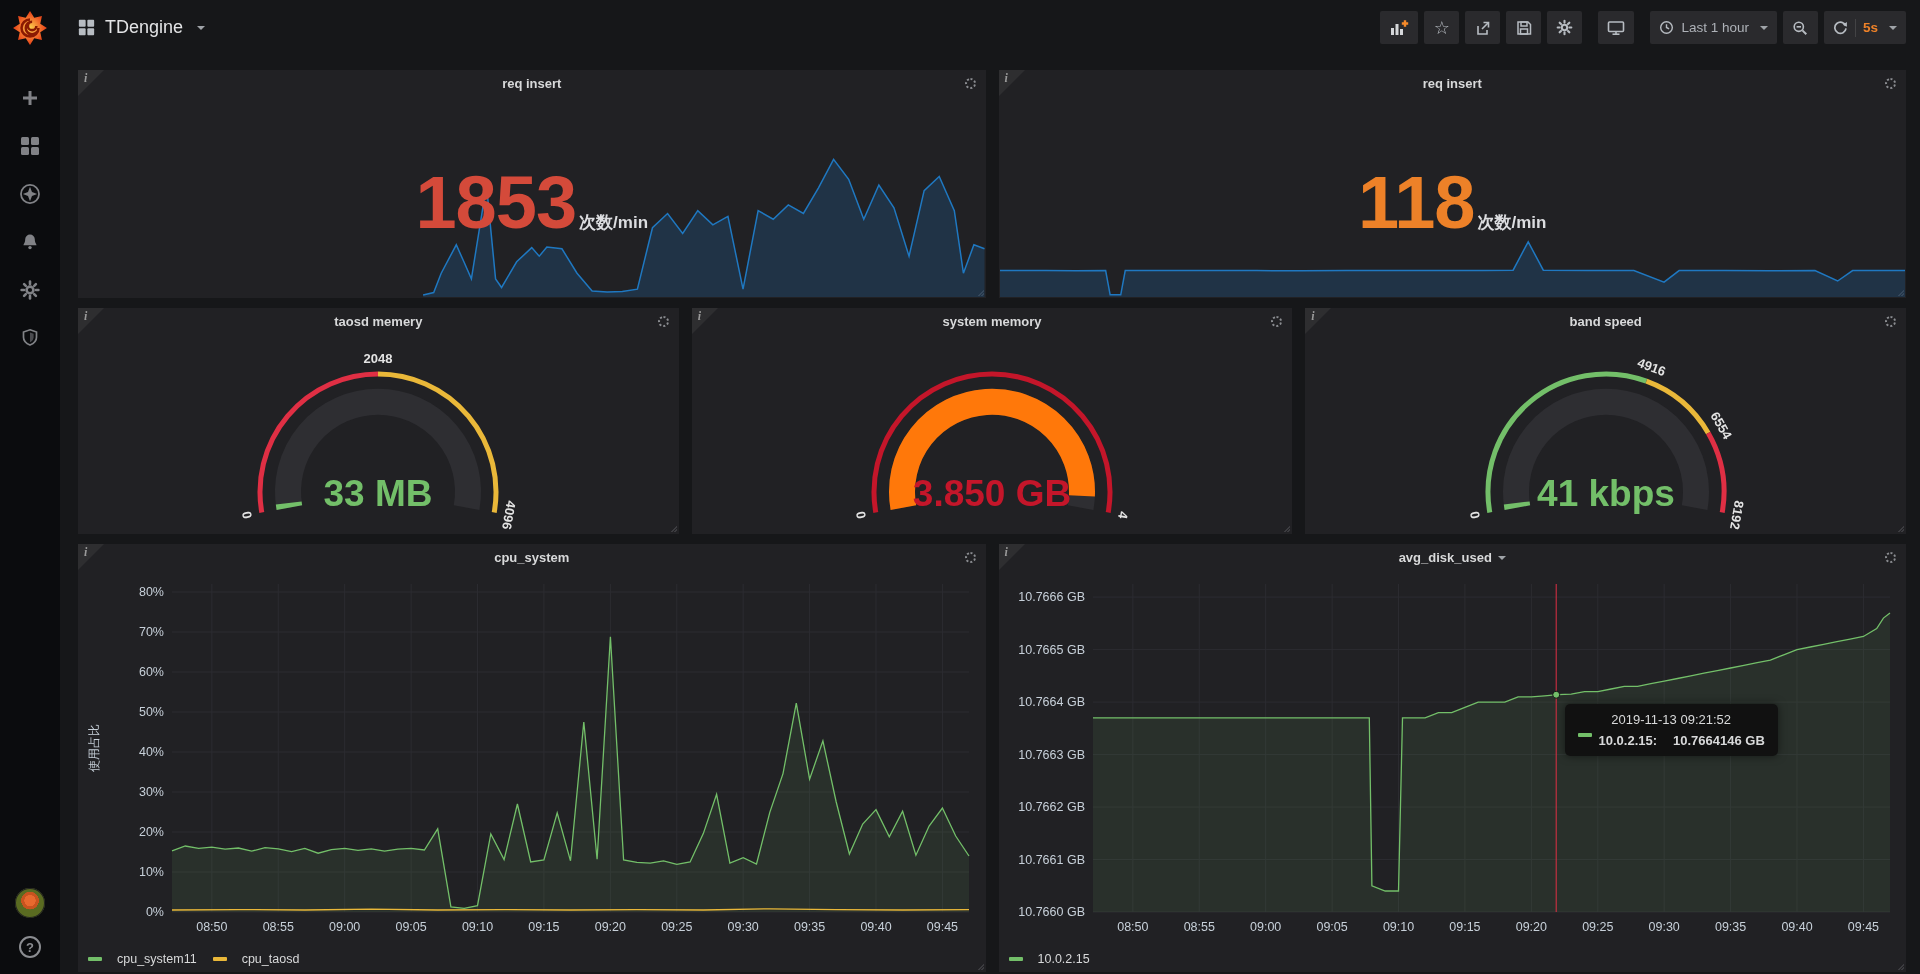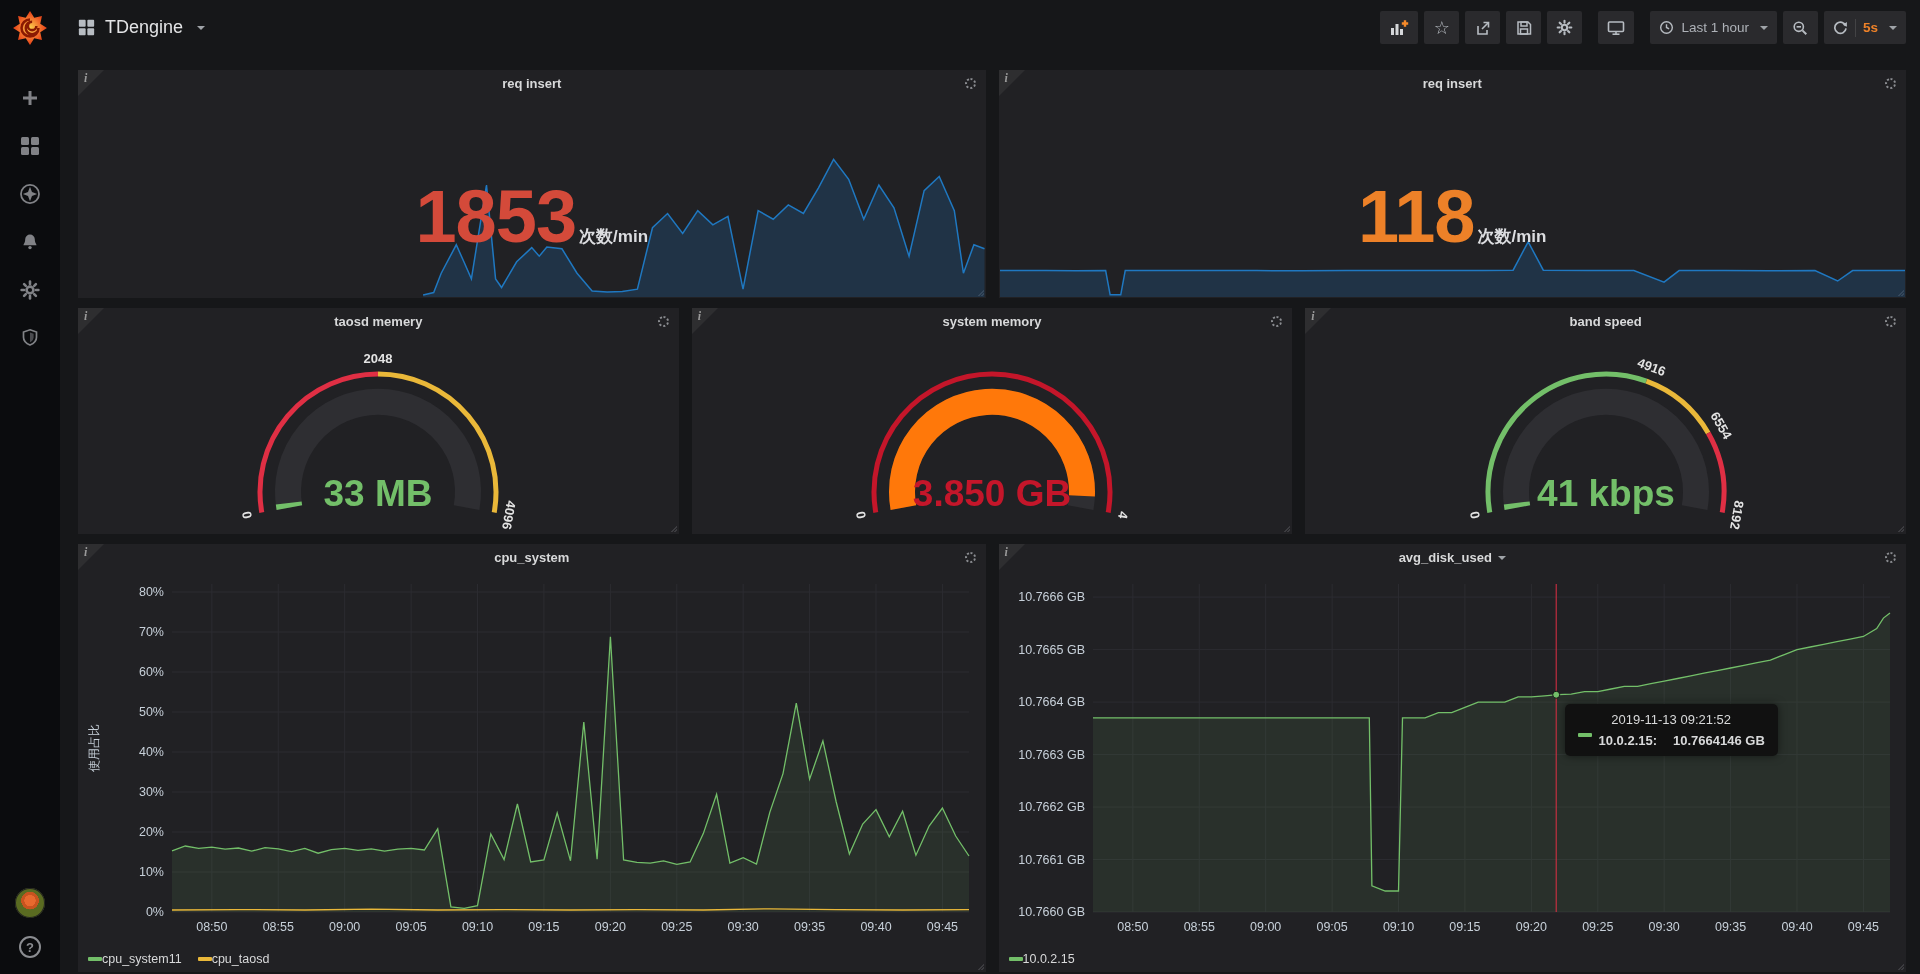--- a/index.html
+++ b/index.html
@@ -45,34 +45,34 @@
   .info-corner{position:absolute;top:0;left:0;width:0;height:0;border-top:26px solid rgba(255,255,255,.06);
     border-right:26px solid transparent;z-index:2;}
   .info-i{position:absolute;top:1px;left:6px;font-size:12px;font-style:italic;font-weight:700;
     font-family:"Liberation Serif","DejaVu Serif",serif;color:#9a9a9a;z-index:3;cursor:pointer;}
   .spinner{position:absolute;top:8px;right:10px;width:11px;height:11px;border:2px dotted #8b8d91;
     border-radius:50%;z-index:3;}
   .resize-corner{position:absolute;right:2px;bottom:2px;width:8px;height:8px;cursor:nwse-resize;
     background:linear-gradient(135deg,transparent 0 60%,#3c3c40 60% 70%,transparent 70% 80%,#3c3c40 80% 90%,transparent 90%);}
 
   
-  .stat{position:absolute;left:0;right:0;top:96px;display:flex;justify-content:center;align-items:baseline;gap:3px;z-index:2;margin-top:14px;}
+  .stat{position:absolute;left:0;right:0;top:96px;display:flex;justify-content:center;align-items:baseline;gap:3px;z-index:2;}
   .stat .num{font-size:74px;font-weight:700;line-height:1;letter-spacing:-1px;}
   .stat .suffix{font-size:17px;font-weight:700;color:#dcdde0;}
   .spark{position:absolute;left:1px;right:1px;bottom:1px;z-index:1;}
   .spark-tall{height:150px;} .spark-short{height:62px;}
   .spark svg{display:block;width:100%;height:100%;}
 
   
   .gauge-wrap{position:absolute;left:0;right:0;top:28px;bottom:0;display:flex;justify-content:center;}
 
   
   .plot{position:absolute;left:6px;top:28px;width:895px;height:370px;}
   .legend{position:absolute;left:10px;bottom:6px;display:flex;gap:16px;align-items:center;font-size:12.5px;color:#d8d9da;}
-  .leg-item{display:flex;align-items:center;gap:0;cursor:pointer;}
+  .leg-item{display:flex;align-items:center;gap:15px;cursor:pointer;}
   .leg-dash{width:14px;height:4px;border-radius:1px;display:inline-block;}
 
   
   .graph-tooltip{position:absolute;left:566px;top:160px;background:rgba(16,16,16,.95);border-radius:5px;
     padding:8px 13px;font-size:13px;z-index:6;white-space:nowrap;box-shadow:0 0 8px rgba(0,0,0,.5);}
   .tt-time{text-align:center;font-weight:400;color:#d8d9da;margin-bottom:6px;}
   .tt-row{display:flex;align-items:flex-start;}
   .tt-dash{width:14px;height:4px;background:#73bf69;border-radius:1px;margin-right:7px;}
   .tt-name{font-weight:700;margin-right:16px;}
   .tt-val{font-weight:700;}

